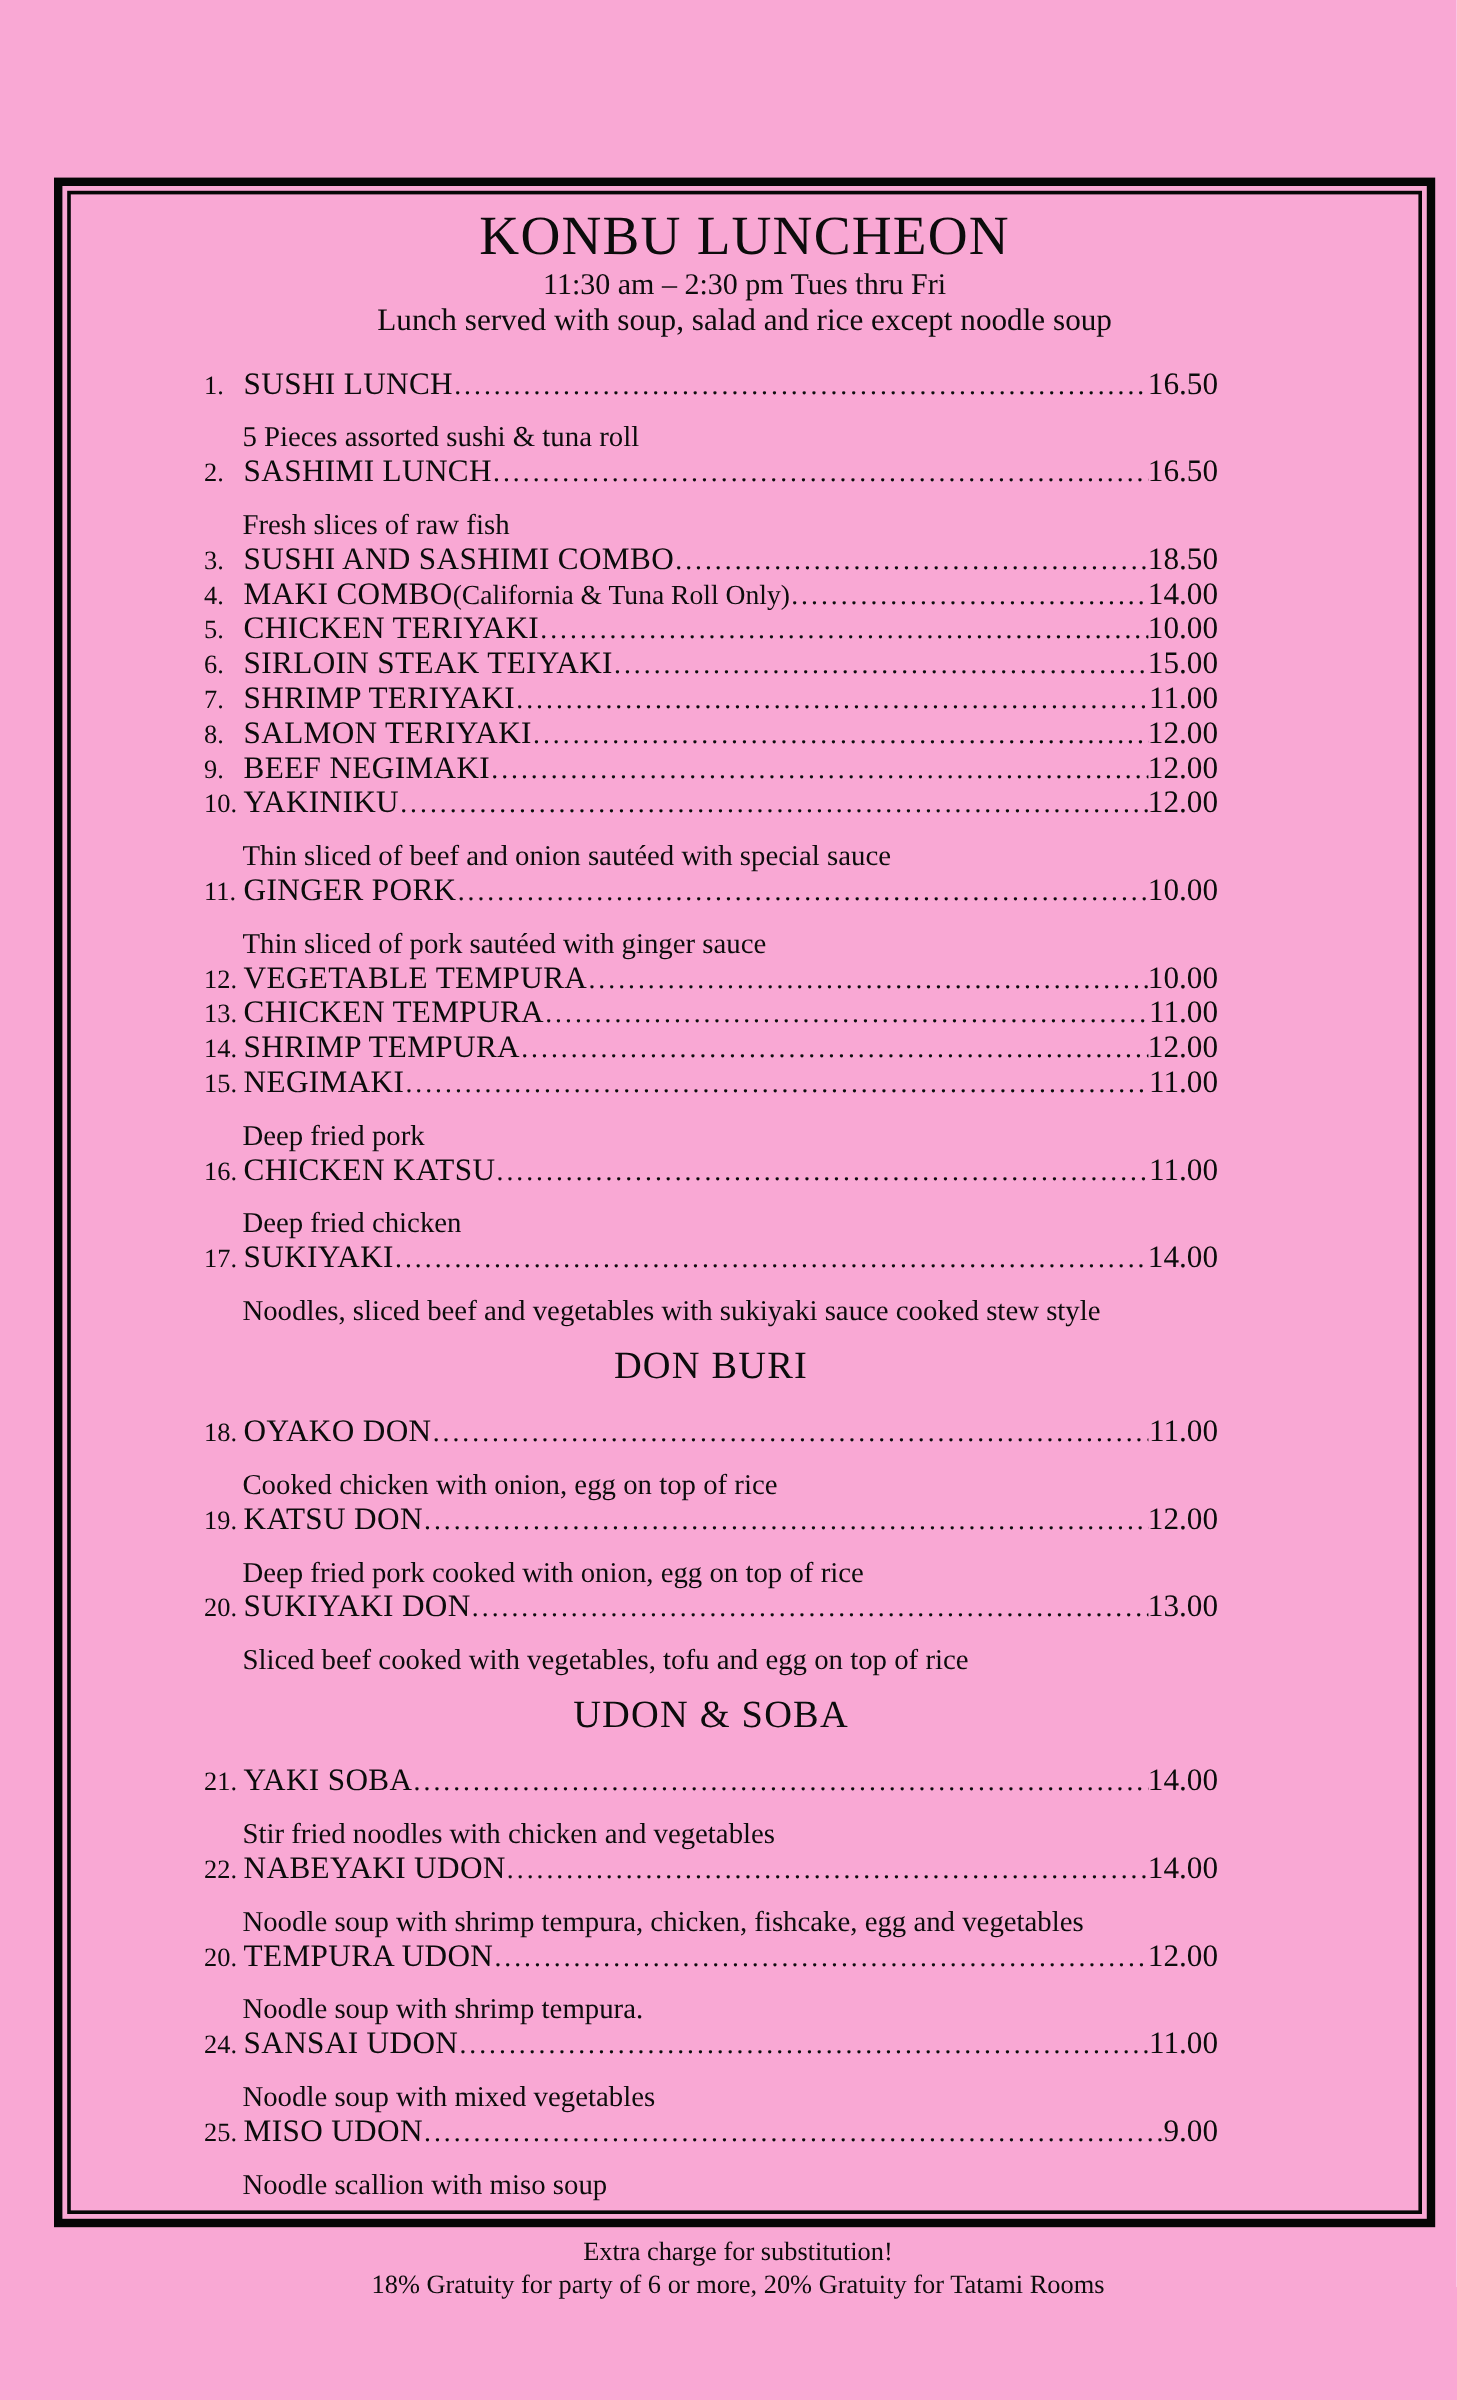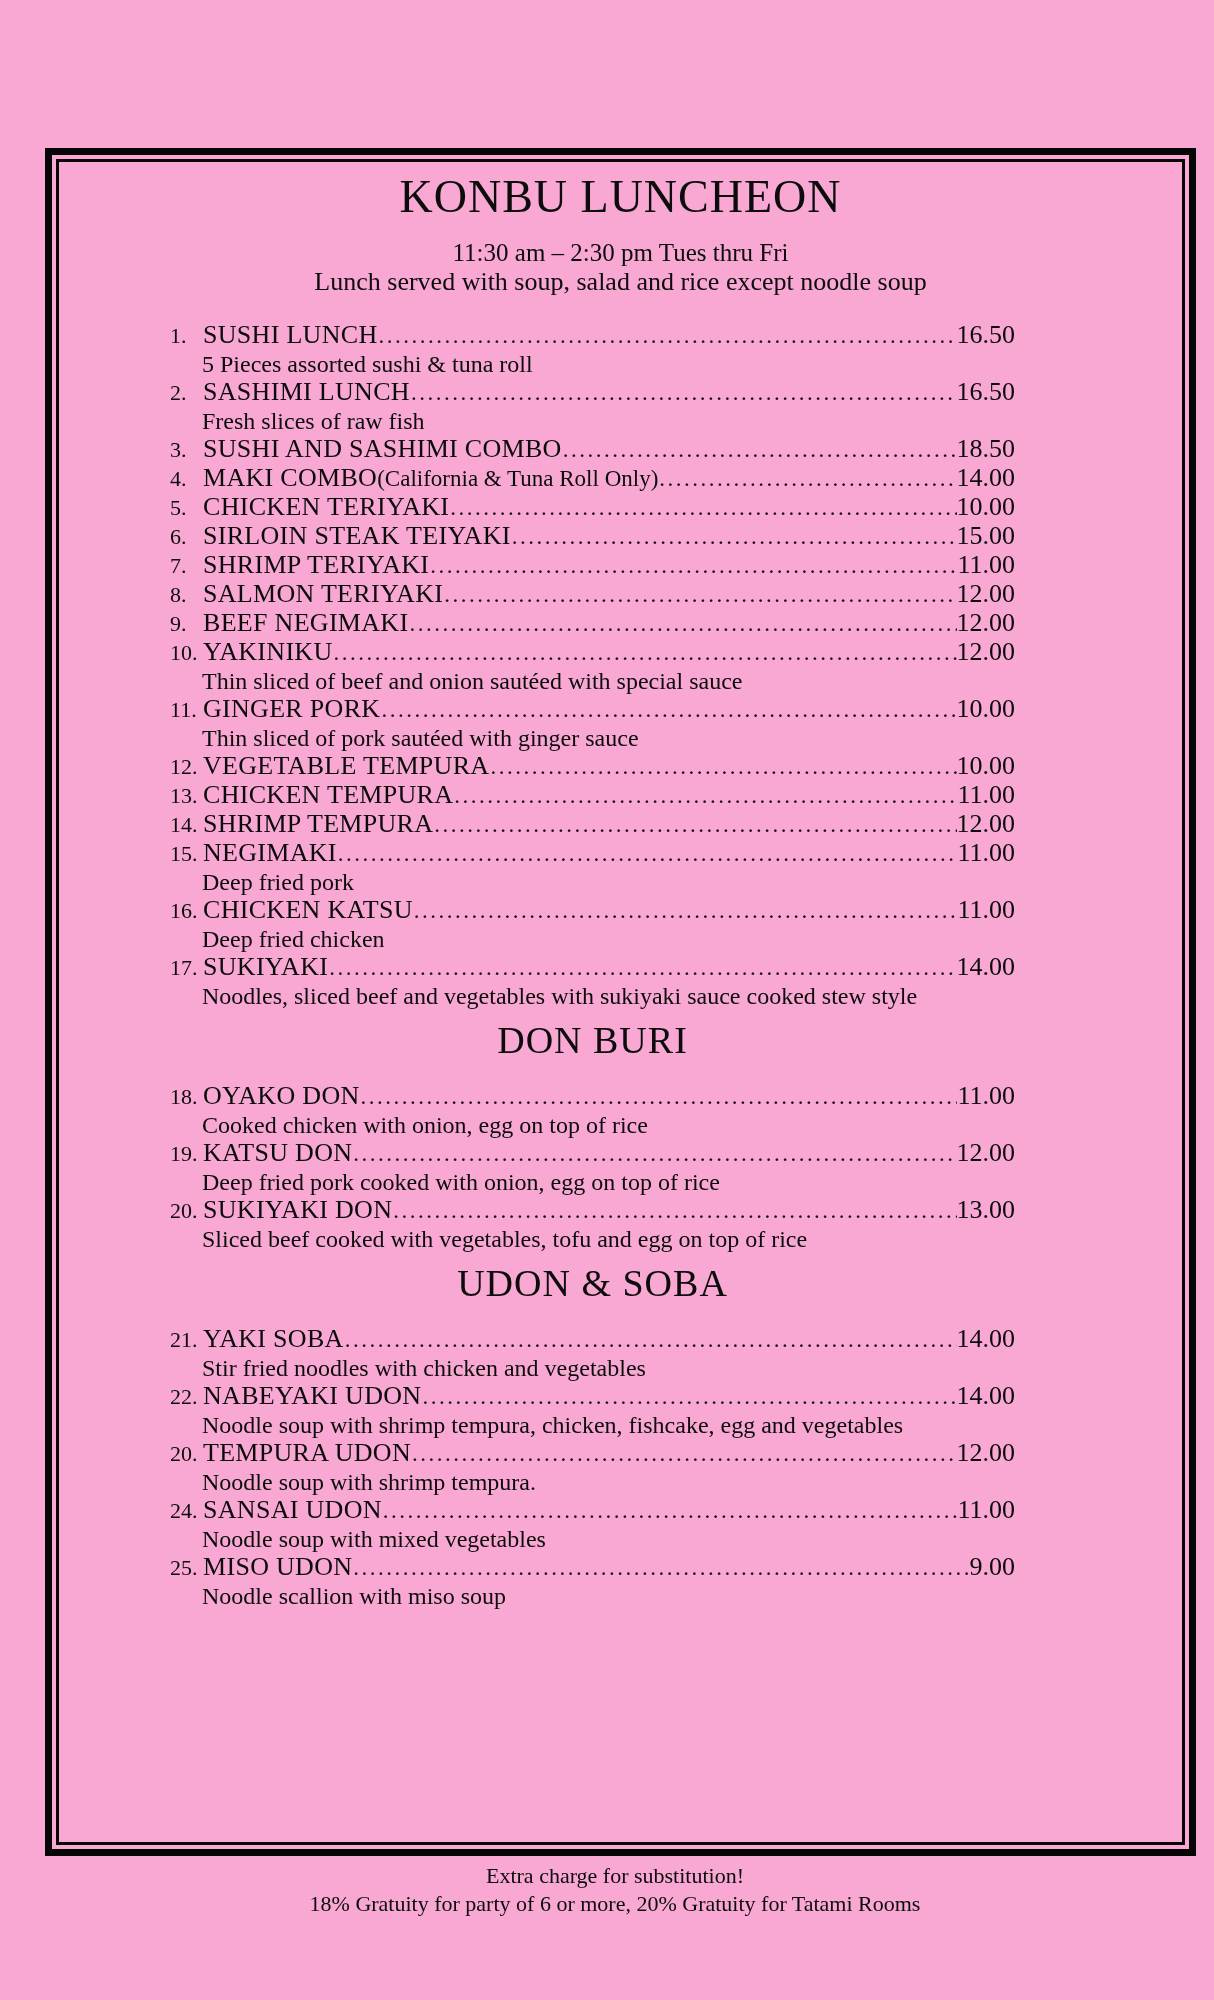--- a/index.html
+++ b/index.html
@@ -31,37 +31,37 @@
   }
   .menu-header { text-align: center; }
   .menu-title {
     margin: 0;
     font-size: 46px;
     line-height: 46px;
     font-weight: normal;
     letter-spacing: 1px;
   }
   .menu-hours {
-    margin-top: 19px;
+    margin-top: 4px;
     font-size: 25px;
     line-height: 28px;
   }
   .menu-note {
     font-size: 26px;
     line-height: 30px;
   }
   .menu-body {
     margin-top: 24px;
     padding-left: 111px;
     padding-right: 167px;
   }
   .section-heading {
     margin: 8px 0 20px 0;
     text-align: center;
-    font-size: 38px;
+    font-size: 32px;
     line-height: 44px;
     font-weight: normal;
     letter-spacing: 1px;
   }
   .item-row {
     display: flex;
     align-items: baseline;
     font-size: 26px;
     line-height: 28px;
     white-space: nowrap;
@@ -82,20 +82,21 @@
     margin-left: 1px;
   }
   .dots::after {
     content: "........................................................................................................................................................";
   }
   .price { flex: none; font-size: 26px; }
   .desc {
     margin-left: 32px;
     font-size: 24px;
     line-height: 28px;
+    margin-top: 16px;
   }
   .menu-footer {
     position: absolute;
     left: 16px;
     right: 0;
     top: 1862px;
     text-align: center;
     font-size: 22px;
     line-height: 28px;
   }

